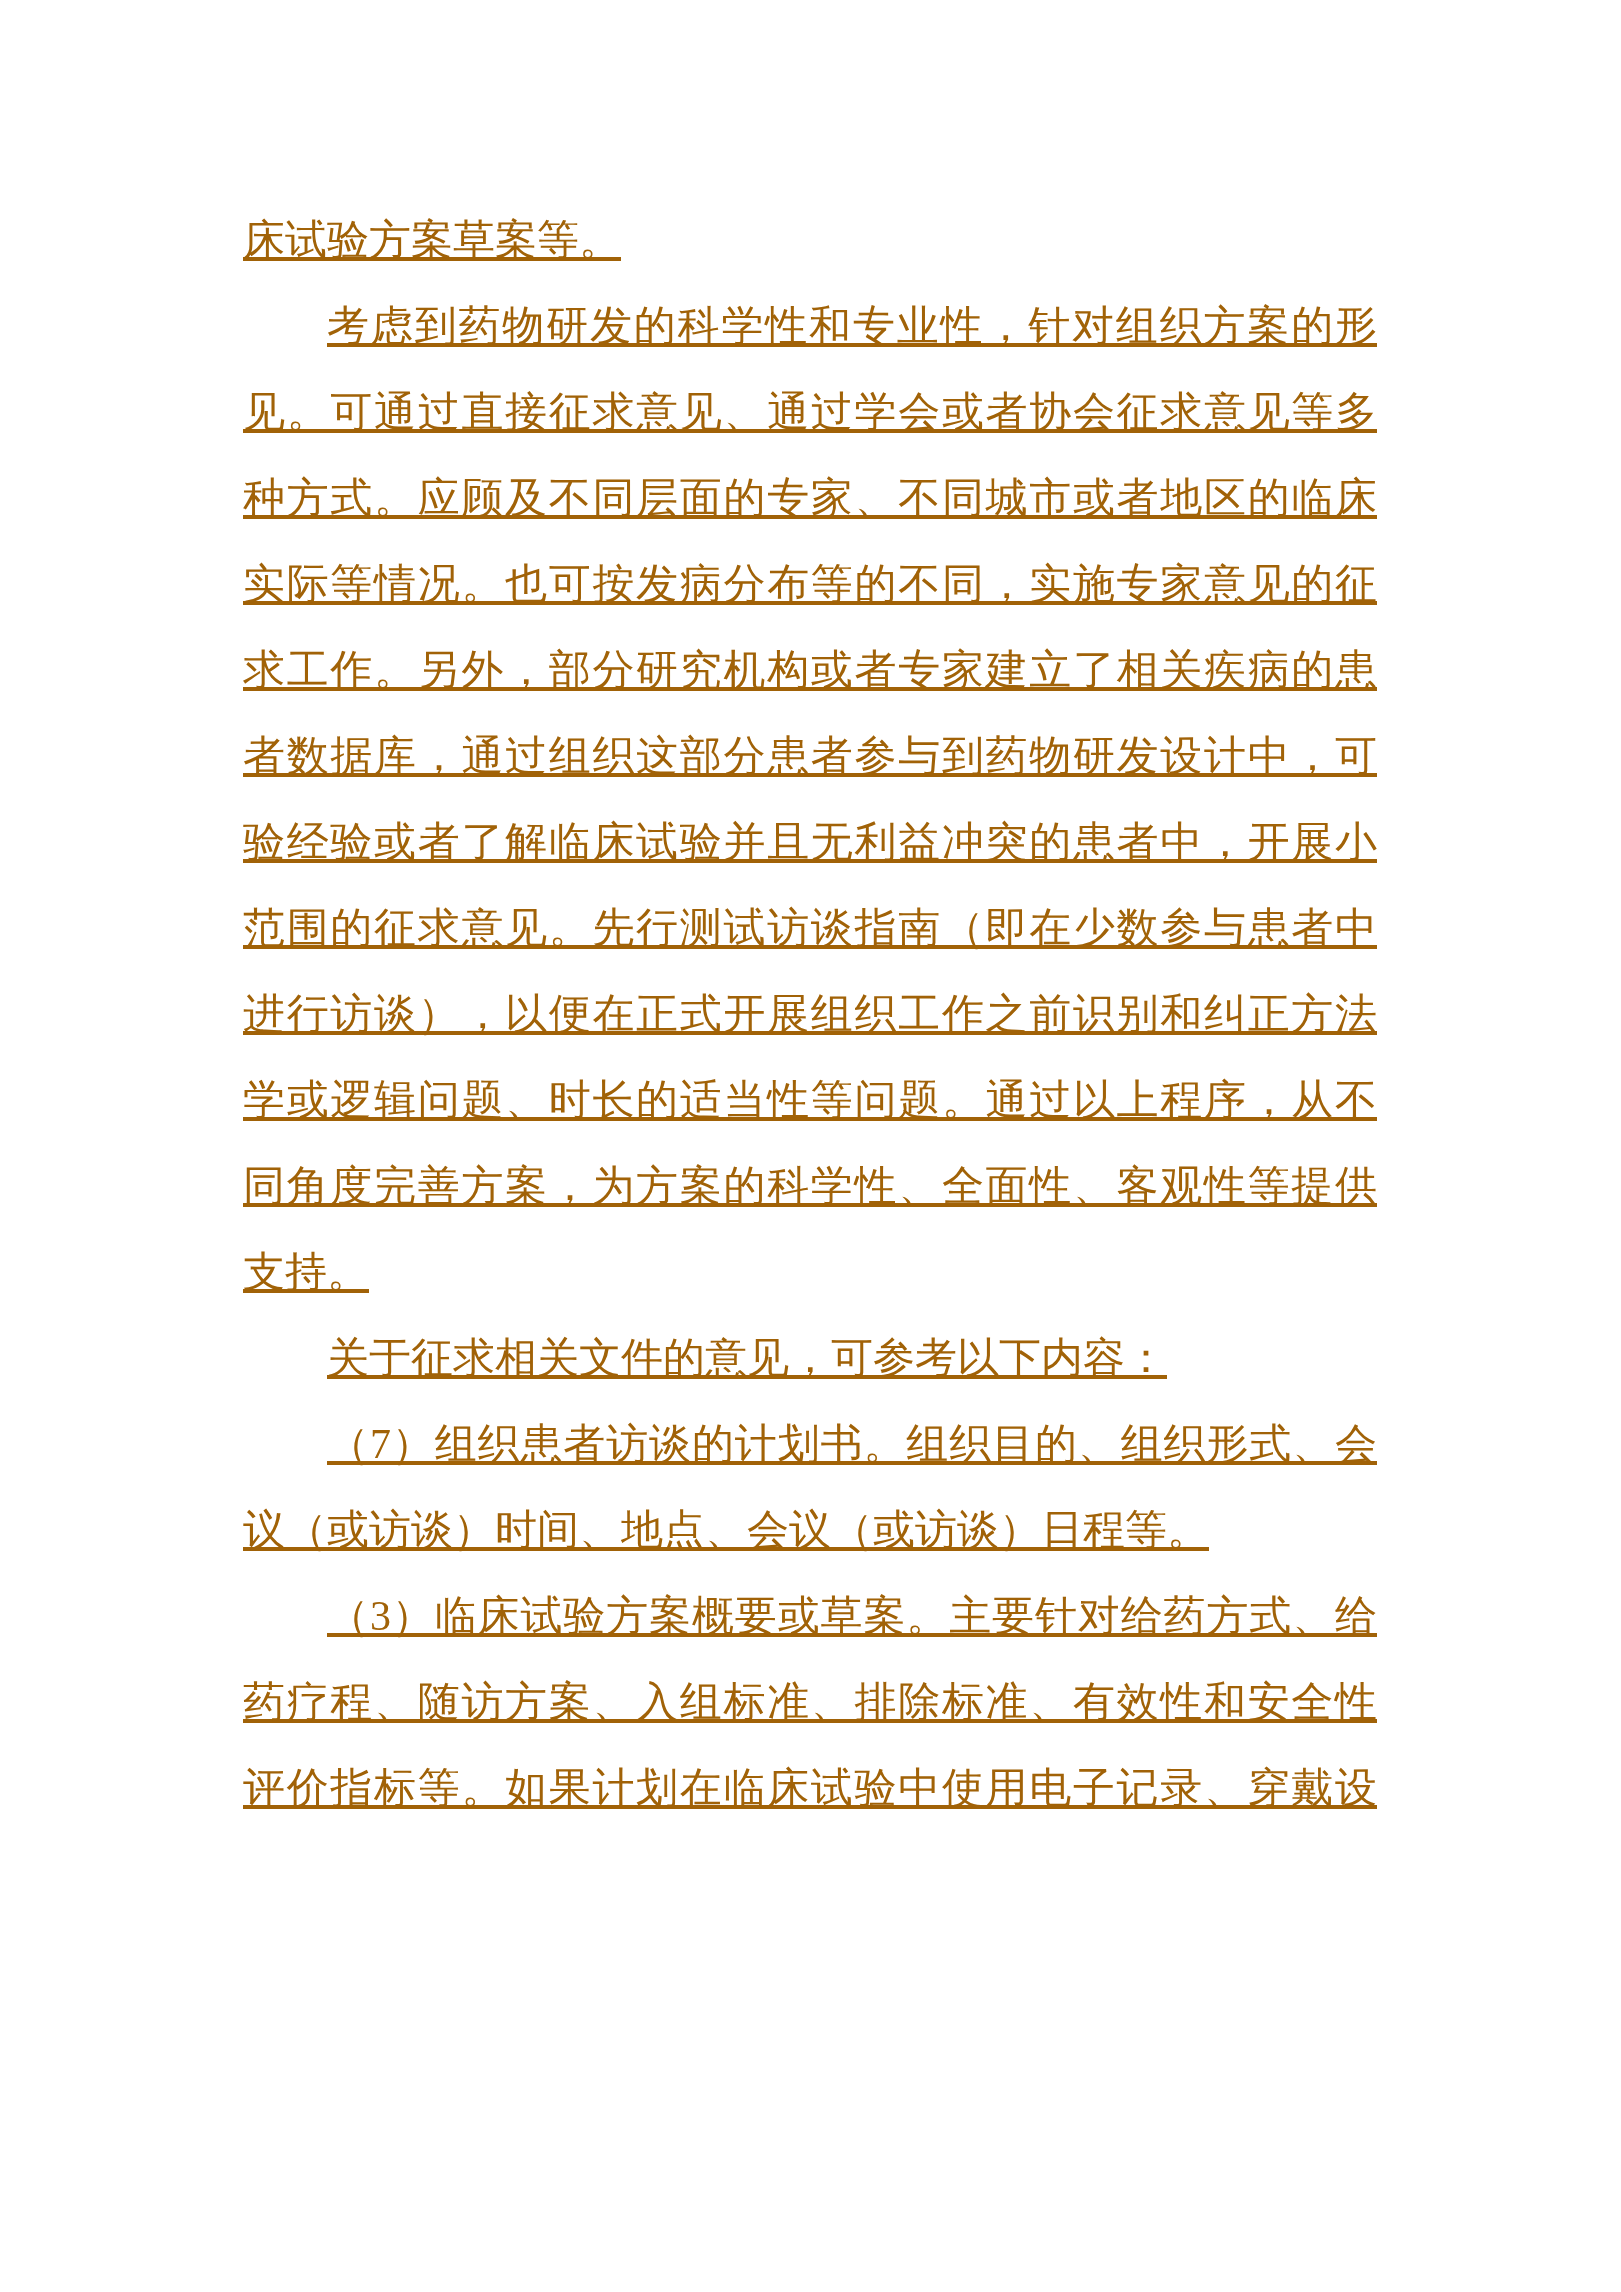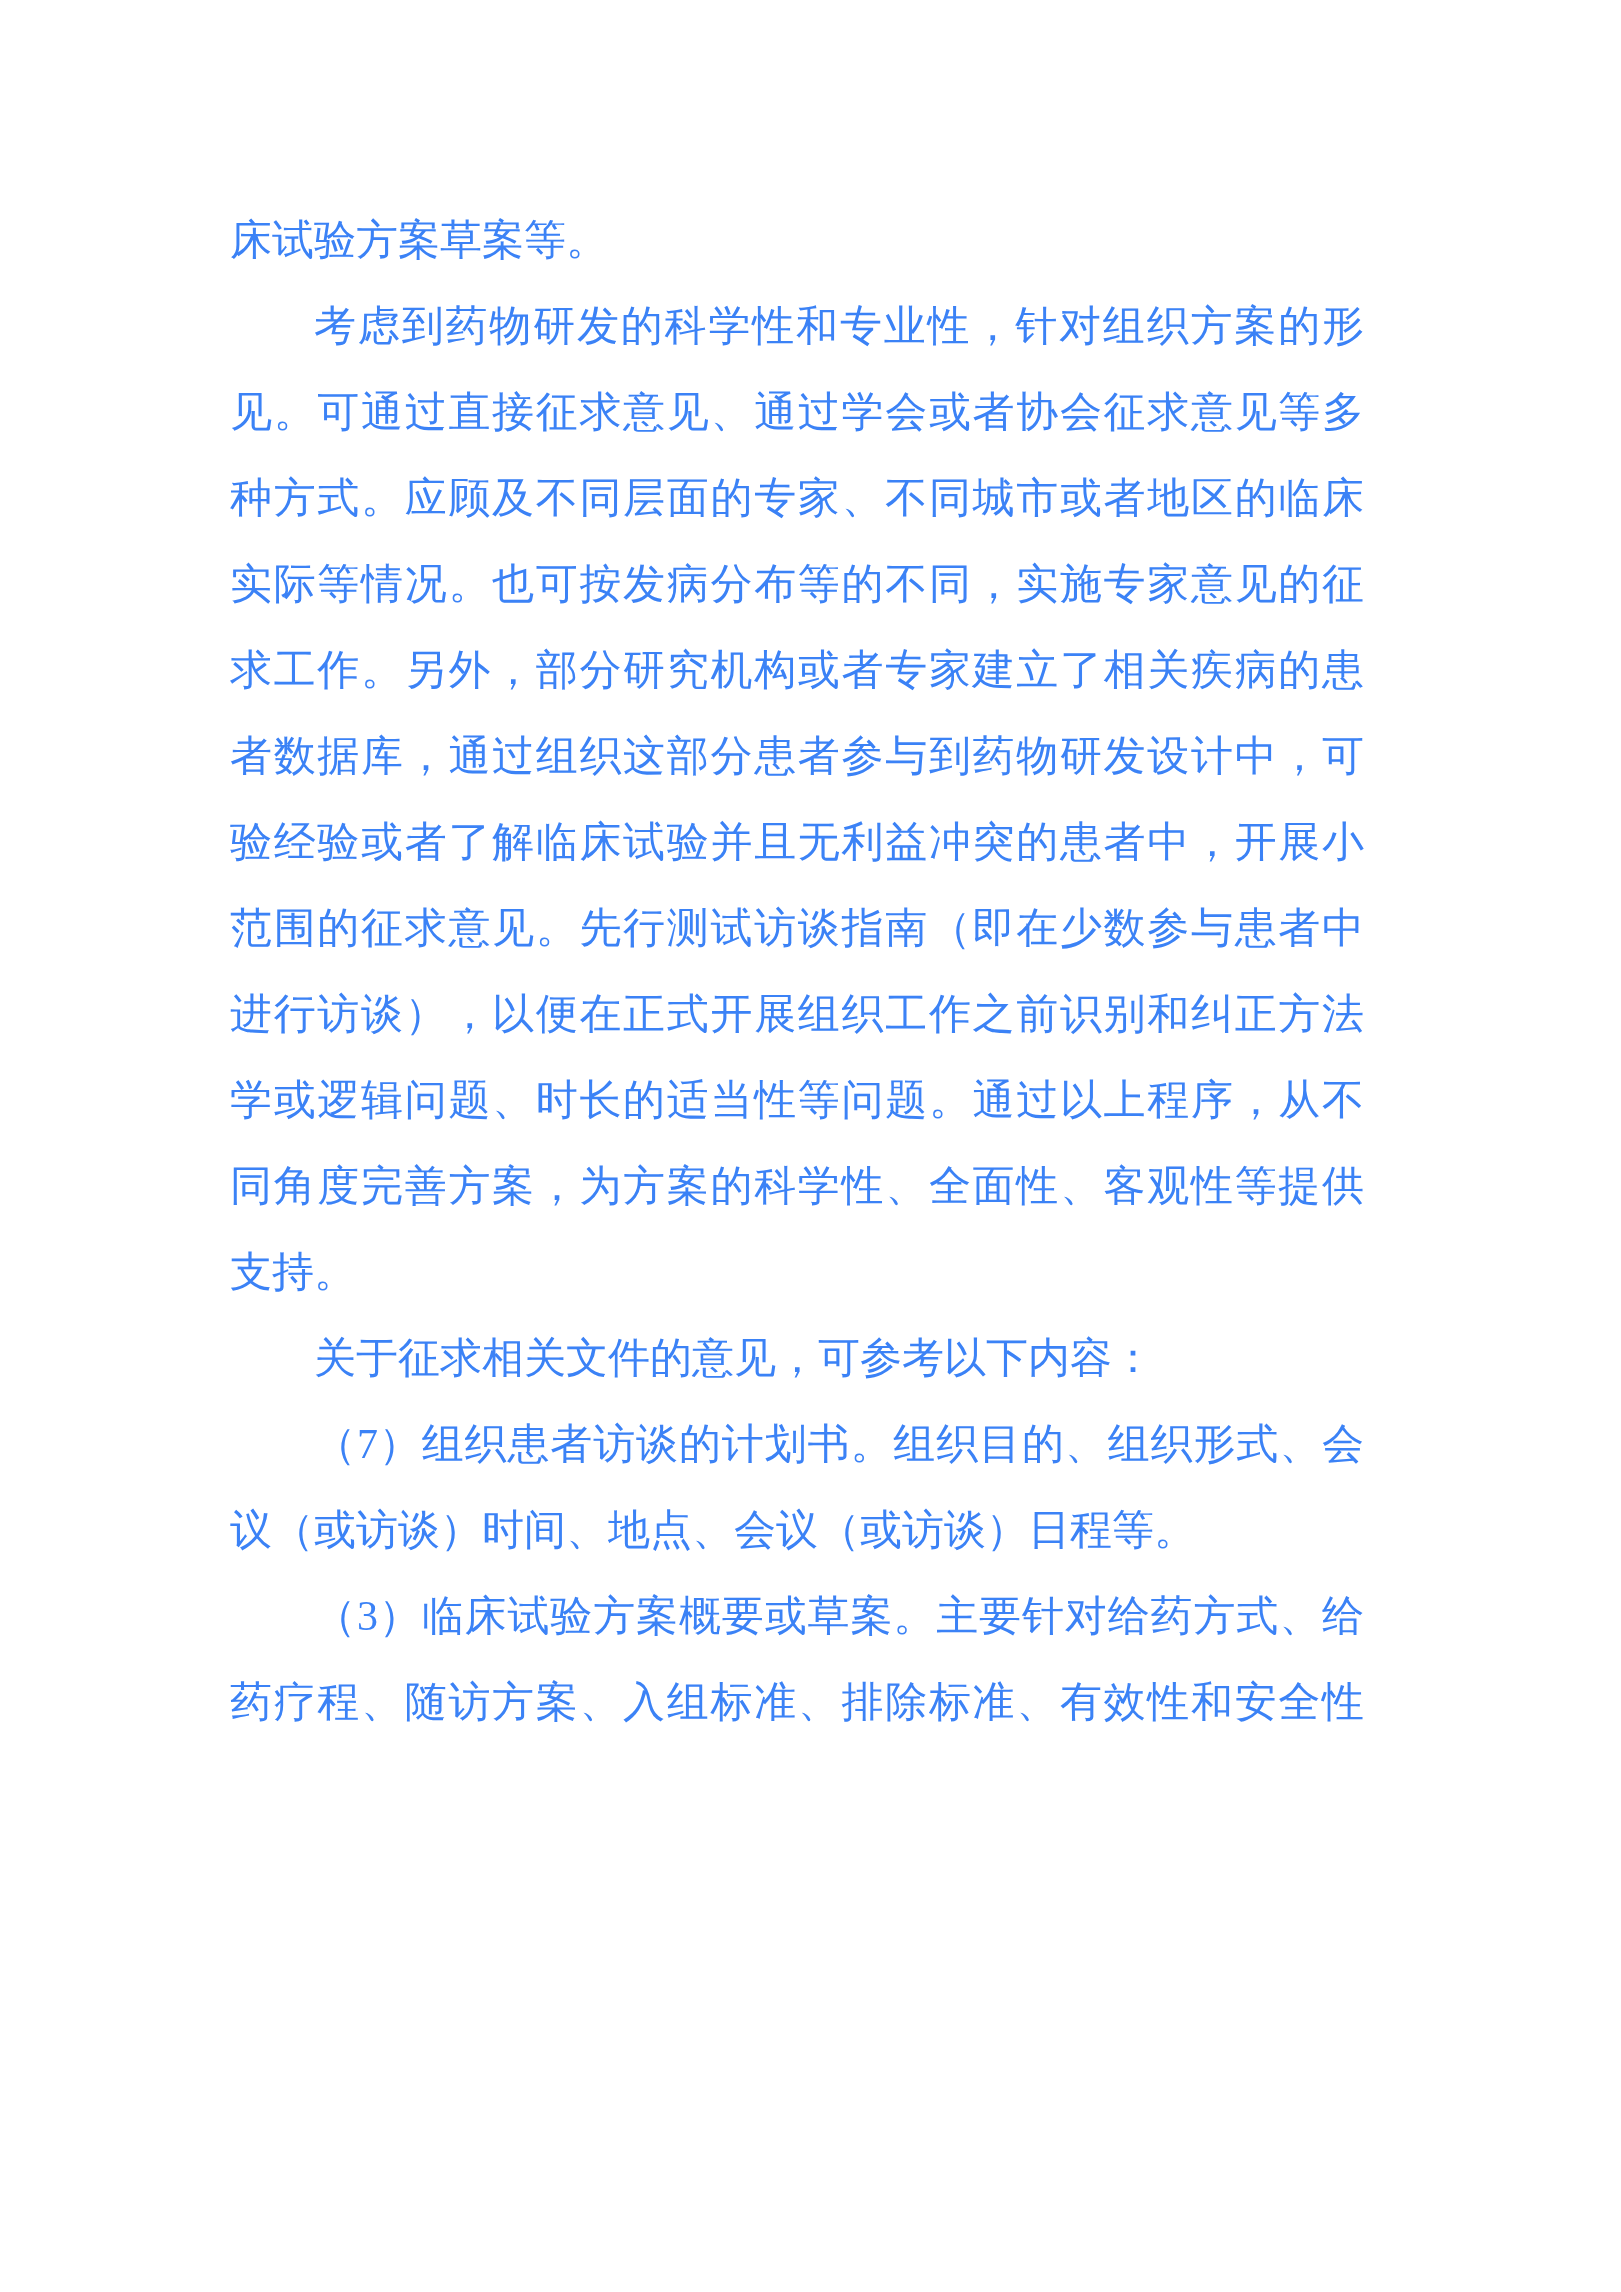--- a/index.html
+++ b/index.html
@@ -14,24 +14,25 @@
   }
   .page {
     position: relative;
     width: 1621px;
     height: 2293px;
     background: #ffffff;
     overflow: hidden;
   }
   .text-block {
     position: absolute;
-    left: 230px;
+    left: 243px;
     top: 197px;
     width: 1134px;
-    color: #3b82f6;
+    color: #a16207;
+    text-decoration: underline;
   }
   .ln {
     height: 86px;
     line-height: 86px;
     font-size: 42px;
     font-weight: normal;
     white-space: normal;
     overflow: visible;
   }
   .indent {
@@ -59,15 +60,16 @@
     <div class="ln just">范围的征求意见。先行测试访谈指南（即在少数参与患者中</div>
     <div class="ln just">进行访谈），以便在正式开展组织工作之前识别和纠正方法</div>
     <div class="ln just">学或逻辑问题、时长的适当性等问题。通过以上程序，从不</div>
     <div class="ln just">同角度完善方案，为方案的科学性、全面性、客观性等提供</div>
     <div class="ln">支持。</div>
     <div class="ln indent">关于征求相关文件的意见，可参考以下内容：</div>
     <div class="ln indent just">（7）组织患者访谈的计划书。组织目的、组织形式、会</div>
     <div class="ln">议（或访谈）时间、地点、会议（或访谈）日程等。</div>
     <div class="ln indent just">（3）临床试验方案概要或草案。主要针对给药方式、给</div>
     <div class="ln just">药疗程、随访方案、入组标准、排除标准、有效性和安全性</div>
+    <div class="ln just">评价指标等。如果计划在临床试验中使用电子记录、穿戴设</div>
   </div>
 </div>
 
 
 </body></html>

